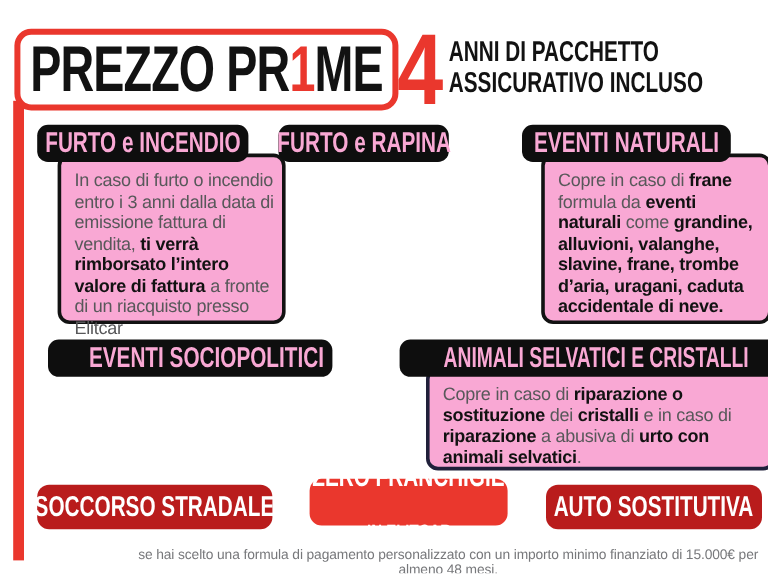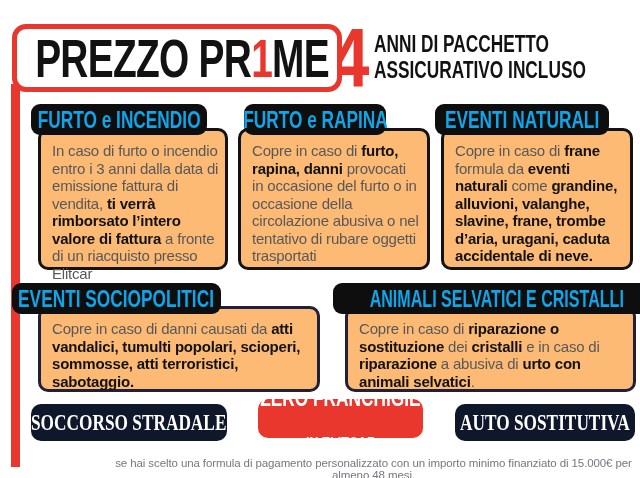--- a/index.html
+++ b/index.html
@@ -14,61 +14,61 @@
     position:relative;width:640px;height:478px;background:#fff;overflow:hidden;
     font-family:"Liberation Sans", sans-serif;
   }
   .cond{display:inline-block;white-space:nowrap;font-weight:bold;}
 
   
   .red-stripe{position:absolute;left:11px;top:84px;width:9px;height:383px;background:var(--red);}
   .title-box{
     position:absolute;left:12px;top:24px;width:310px;height:58px;background:#fff;
     border:5px solid var(--red);border-radius:14px;
-    display:flex;align-items:center;justify-content:center;z-index:2;padding-left:10px;
+    display:flex;align-items:center;justify-content:center;z-index:2;
   }
   .title-text{font-size:54px;color:var(--ink);transform:scaleX(0.72);letter-spacing:-1px;line-height:1;}
   .title-accent{color:var(--red);}
   .big-number{
     position:absolute;left:331px;top:24px;font-size:84px;font-weight:bold;color:var(--red);
     transform:scaleX(0.82);transform-origin:left top;line-height:0.82;
   }
   .subtitle{position:absolute;left:374px;top:31px;}
   .subtitle-line{display:block;font-size:24px;font-weight:bold;color:var(--ink);
     transform:scaleX(0.72);transform-origin:left;white-space:nowrap;line-height:1.1;}
 
   
-  .card{position:absolute;background:#fdba74;border:3px solid var(--ink);border-radius:10px;z-index:1;}
+  .card{position:absolute;background:#f9a8d4;border:3px solid var(--ink);border-radius:10px;z-index:1;margin-left:10px;}
   .card.navy{border-color:var(--navy-border);}
   .card-body{padding:11px 6px 0 11px;font-size:15px;line-height:1.17;color:var(--body-gray);letter-spacing:-0.2px;}
   .card-body b{color:var(--ink);font-weight:bold;}
   #card1{left:38px;top:128px;width:184px;height:136px;}
   #card2{left:238px;top:128px;width:186px;height:136px;}
   #card3{left:441px;top:128px;width:186px;height:136px;}
   #card4{left:38px;top:306px;width:276px;height:80px;}
   #card5{left:345px;top:306px;width:285px;height:80px;}
 
   .pill{
-    position:absolute;background:#0e0e0e;border-radius:9px;color:#0ea5e9;z-index:3;
+    position:absolute;background:#0e0e0e;border-radius:9px;color:#f9a8d4;z-index:3;
     display:flex;align-items:center;justify-content:center;
   }
   .pill-text{font-size:24px;transform:scaleX(0.72);}
   #pill1{left:31px;top:104px;width:176px;height:31px;}
-  #pill2{left:244px;top:104px;width:142px;height:31px;}
+  #pill2{left:232px;top:104px;width:142px;height:31px;}
   #pill3{left:435px;top:104px;width:174px;height:31px;}
-  #pill4{left:12px;top:283px;width:209px;height:31px;}
+  #pill4{left:40px;top:283px;width:209px;height:31px;padding-left:28px;}
   #pill5{left:333px;top:283px;width:328px;height:31px;}
   #pill5 .pill-text{transform:scaleX(0.67);}
 
   
   .badge{
     position:absolute;border-radius:10px;color:#fff;
     display:flex;flex-direction:column;align-items:center;justify-content:center;
   }
-  .badge.black{background:#0f172a;font-family:Liberation Serif, serif;}
+  .badge.black{background:#b91c1c;}
   .badge.red{background:var(--red);}
   #badge1{left:31px;top:404px;width:196px;height:37px;}
   #badge2{left:258px;top:399px;width:165px;height:39px;gap:25px;}
   #badge3{left:455px;top:404px;width:180px;height:37px;}
   .badge-text{font-size:24px;transform:scaleX(0.72);}
   .badge-text-sm{font-size:16px;transform:scaleX(0.78);margin-top:-2px;}
 
   .disclaimer{
     position:absolute;left:115px;right:8px;top:457px;text-align:center;
     font-size:11.5px;color:var(--muted);letter-spacing:-0.1px;
@@ -97,37 +97,31 @@
   <div class="pill" id="pill2">
     <span class="pill-text cond">FURTO e RAPINA</span>
   </div>
   <div class="pill" id="pill3">
     <span class="pill-text cond">EVENTI NATURALI</span>
   </div>
 
   <div class="card" id="card1">
     <div class="card-body"><span>In caso di furto o incendio entro i 3 anni dalla data di emissione fattura di vendita, </span><b>ti verrà rimborsato l’intero valore di fattura</b><span> a fronte di un riacquisto presso Elitcar</span></div>
   </div>
-  <div class="card" id="card2">
-    <div class="card-body"><span>Copre in caso di </span><b>furto, rapina, danni</b><span> provocati in occasione del furto o in occasione della circolazione abusiva o nel tentativo di rubare oggetti trasportati</span></div>
-  </div>
   <div class="card" id="card3">
     <div class="card-body"><span>Copre in caso di </span><b>frane</b><span> formula da </span><b>eventi naturali</b><span> come </span><b>grandine, alluvioni, valanghe, slavine, frane, trombe d’aria, uragani, caduta accidentale di neve.</b></div>
   </div>
 
   <div class="pill" id="pill4">
     <span class="pill-text cond">EVENTI SOCIOPOLITICI</span>
   </div>
   <div class="pill" id="pill5">
     <span class="pill-text cond">ANIMALI SELVATICI E CRISTALLI</span>
   </div>
 
-  <div class="card navy" id="card4">
-    <div class="card-body"><span>Copre in caso di danni causati da </span><b>atti vandalici, tumulti popolari, scioperi, sommosse, atti terroristici, sabotaggio.</b></div>
-  </div>
   <div class="card navy" id="card5">
     <div class="card-body"><span>Copre in caso di </span><b>riparazione o sostituzione</b><span> dei </span><b>cristalli</b><span> e in caso di </span><b>riparazione</b><span> a abusiva di </span><b>urto con animali selvatici</b><span>.</span></div>
   </div>
 
   <div class="badge black" id="badge1">
     <span class="badge-text cond">SOCCORSO STRADALE</span>
   </div>
   <div class="badge red" id="badge2">
     <span class="badge-text cond">ZERO FRANCHIGIE</span>
     <span class="badge-text-sm cond">IN ELITCAR</span>

